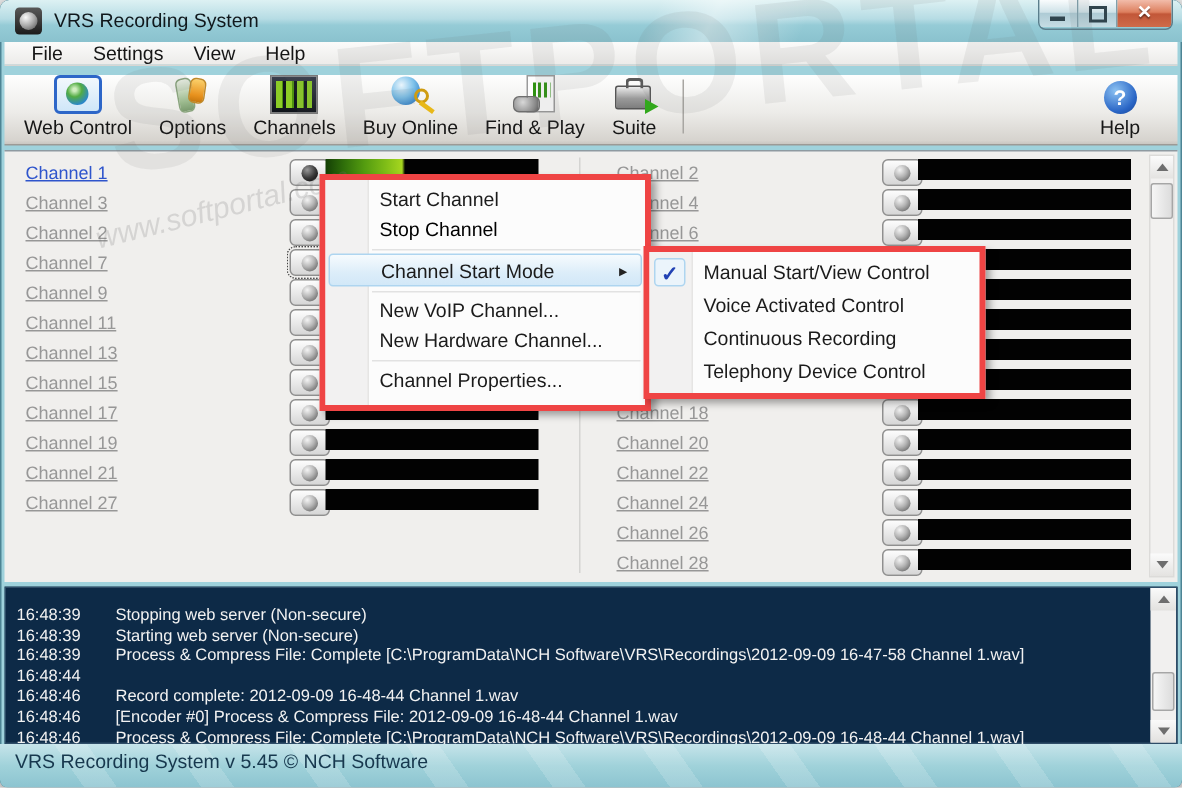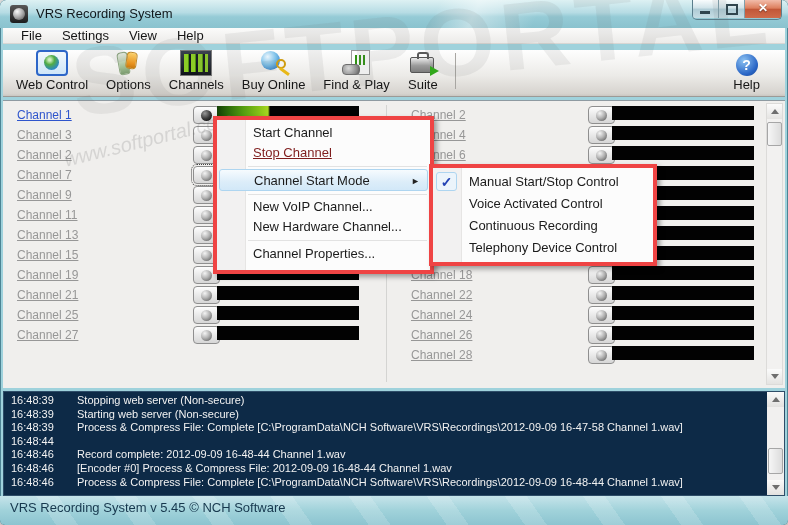--- a/index.html
+++ b/index.html
@@ -99,32 +99,32 @@
   .sb-thumb{position:absolute;left:0;width:15px;border:1px solid #a6a6a6;border-radius:2px;box-sizing:border-box;
     background:linear-gradient(90deg,#f6f6f6,#dcdcdc);cursor:grab;}
   .v-scroll .sb-thumb{top:18px;height:24px;}
   
   .menu-pop{position:absolute;background:#fcfcfc;border:4px solid #ef4444;box-shadow:3px 3px 5px rgba(0,0,0,.35);box-sizing:border-box;}
   .menu-pop::before{content:"";position:absolute;left:0;top:0;bottom:0;width:28px;background:#f2f1f1;border-right:1px solid #e6e5e4;}
   .ctx-menu{left:213px;top:116px;width:221px;padding:3px 0 5px 0;z-index:50;}
   .sub-menu{left:429px;top:164px;width:228px;padding:3px 0 3px 0;z-index:60;}
   .mi{position:relative;height:20px;line-height:20px;font-size:13px;color:#1b1b1b;padding-left:36px;cursor:pointer;white-space:nowrap;}
   .mi.tall{height:22px;line-height:22px;}
-  .mi.disabled{color:#7f1d1d;cursor:default;text-decoration:underline;}
+  .mi.disabled{color:#000000;cursor:default;}
   .mi.highlight{margin:0 2px;padding-left:34px;border:1px solid #aed5f0;border-radius:3px;box-sizing:border-box;
     background:linear-gradient(#f6fbfe,#dcedf9 60%,#d2e8f8);}
   .mi .sub-arrow{position:absolute;right:7px;top:0;font-size:9px;color:#222;}
   .mi-sep{height:1px;background:#e2e2e2;margin:3px 3px 2px 31px;}
   .check-box{position:absolute;left:3px;top:1px;width:21px;height:19px;border:1px solid #aed5f0;border-radius:3px;background:#ebf4fb;
     text-align:center;line-height:18px;font-size:14px;font-weight:bold;color:#2242b4;box-sizing:border-box;}
   .sub-menu .mi{height:22px;line-height:22px;}
   
   .log-panel{position:absolute;left:3px;top:391px;width:782px;height:105px;background:#0d2a47;
     box-shadow:inset 0 0 0 1px #2e4d68;box-sizing:border-box;overflow:hidden;}
-  .log-lines{position:absolute;left:0;top:2px;right:18px;padding:1px 0 0 8px;}
+  .log-lines{position:absolute;left:0;top:12px;right:18px;padding:1px 0 0 8px;}
   .log-line{display:flex;font-size:11px;color:#f2f2f2;line-height:13.6px;white-space:nowrap;}
   .log-time{width:52px;flex:none;}
   .log-msg{padding-left:14px;}
   .log-scroll{position:absolute;right:1px;top:1px;bottom:1px;width:17px;background:#f1f0ef;}
   .log-scroll .sb-btn{width:17px;background:linear-gradient(#fafafa,#e2e1df);}
   .log-scroll .sb-thumb{left:1px;top:56px;height:26px;width:15px;}
   .grip{width:7px;height:5px;background:repeating-linear-gradient(180deg,#8a8a8a 0 1px,rgba(0,0,0,0) 1px 2px);margin:10px auto 0 auto;}
   
   .statusbar{position:absolute;left:0;top:496px;width:788px;height:29px;border-radius:0 0 5px 5px;
     background:linear-gradient(180deg,#c6e4ea,#a0d2da 50%,#8cc4d0);}
@@ -261,45 +261,45 @@
   </div>
 
   <div class="ch-row">
     <a class="ch-label">Channel 15</a>
     <span class="rec-btn">
       <span class="rec-sphere"></span>
     </span>
     <span class="meter"></span>
   </div>
 
+  <div class="ch-row">
+    <a class="ch-label">Channel 17</a>
+    <span class="rec-btn">
+      <span class="rec-sphere"></span>
+    </span>
+    <span class="meter"></span>
+  </div>
 
   <div class="ch-row">
     <a class="ch-label">Channel 19</a>
     <span class="rec-btn">
       <span class="rec-sphere"></span>
     </span>
     <span class="meter"></span>
   </div>
 
   <div class="ch-row">
     <a class="ch-label">Channel 21</a>
     <span class="rec-btn">
       <span class="rec-sphere"></span>
     </span>
     <span class="meter"></span>
   </div>
 
 
-  <div class="ch-row">
-    <a class="ch-label">Channel 25</a>
-    <span class="rec-btn">
-      <span class="rec-sphere"></span>
-    </span>
-    <span class="meter"></span>
-  </div>
 
   <div class="ch-row">
     <a class="ch-label">Channel 27</a>
     <span class="rec-btn">
       <span class="rec-sphere"></span>
     </span>
     <span class="meter"></span>
   </div>
 </div>
     <div class="col-divider"></div>
@@ -369,20 +369,27 @@
   </div>
 
   <div class="ch-row">
     <a class="ch-label">Channel 18</a>
     <span class="rec-btn">
       <span class="rec-sphere"></span>
     </span>
     <span class="meter"></span>
   </div>
 
+  <div class="ch-row">
+    <a class="ch-label">Channel 20</a>
+    <span class="rec-btn">
+      <span class="rec-sphere"></span>
+    </span>
+    <span class="meter"></span>
+  </div>
 
   <div class="ch-row">
     <a class="ch-label">Channel 22</a>
     <span class="rec-btn">
       <span class="rec-sphere"></span>
     </span>
     <span class="meter"></span>
   </div>
 
   <div class="ch-row">
@@ -431,21 +438,21 @@
     <div class="mi-sep"></div>
     <div class="mi">New VoIP Channel...</div>
     <div class="mi">New Hardware Channel...</div>
     <div class="mi-sep"></div>
     <div class="mi tall">Channel Properties...</div>
   </div>
 
   <div class="menu-pop sub-menu">
     <div class="mi">
       <span class="check-box">✓</span>
-      <span>Manual Start/Stop Control</span>
+      <span>Manual Start/View Control</span>
     </div>
     <div class="mi"><span>Voice Activated Control</span></div>
     <div class="mi"><span>Continuous Recording</span></div>
     <div class="mi"><span>Telephony Device Control</span></div>
   </div>
 
   <div class="log-panel">
     <div class="log-lines">
   <div class="log-line">
     <span class="log-time">16:48:39</span>

